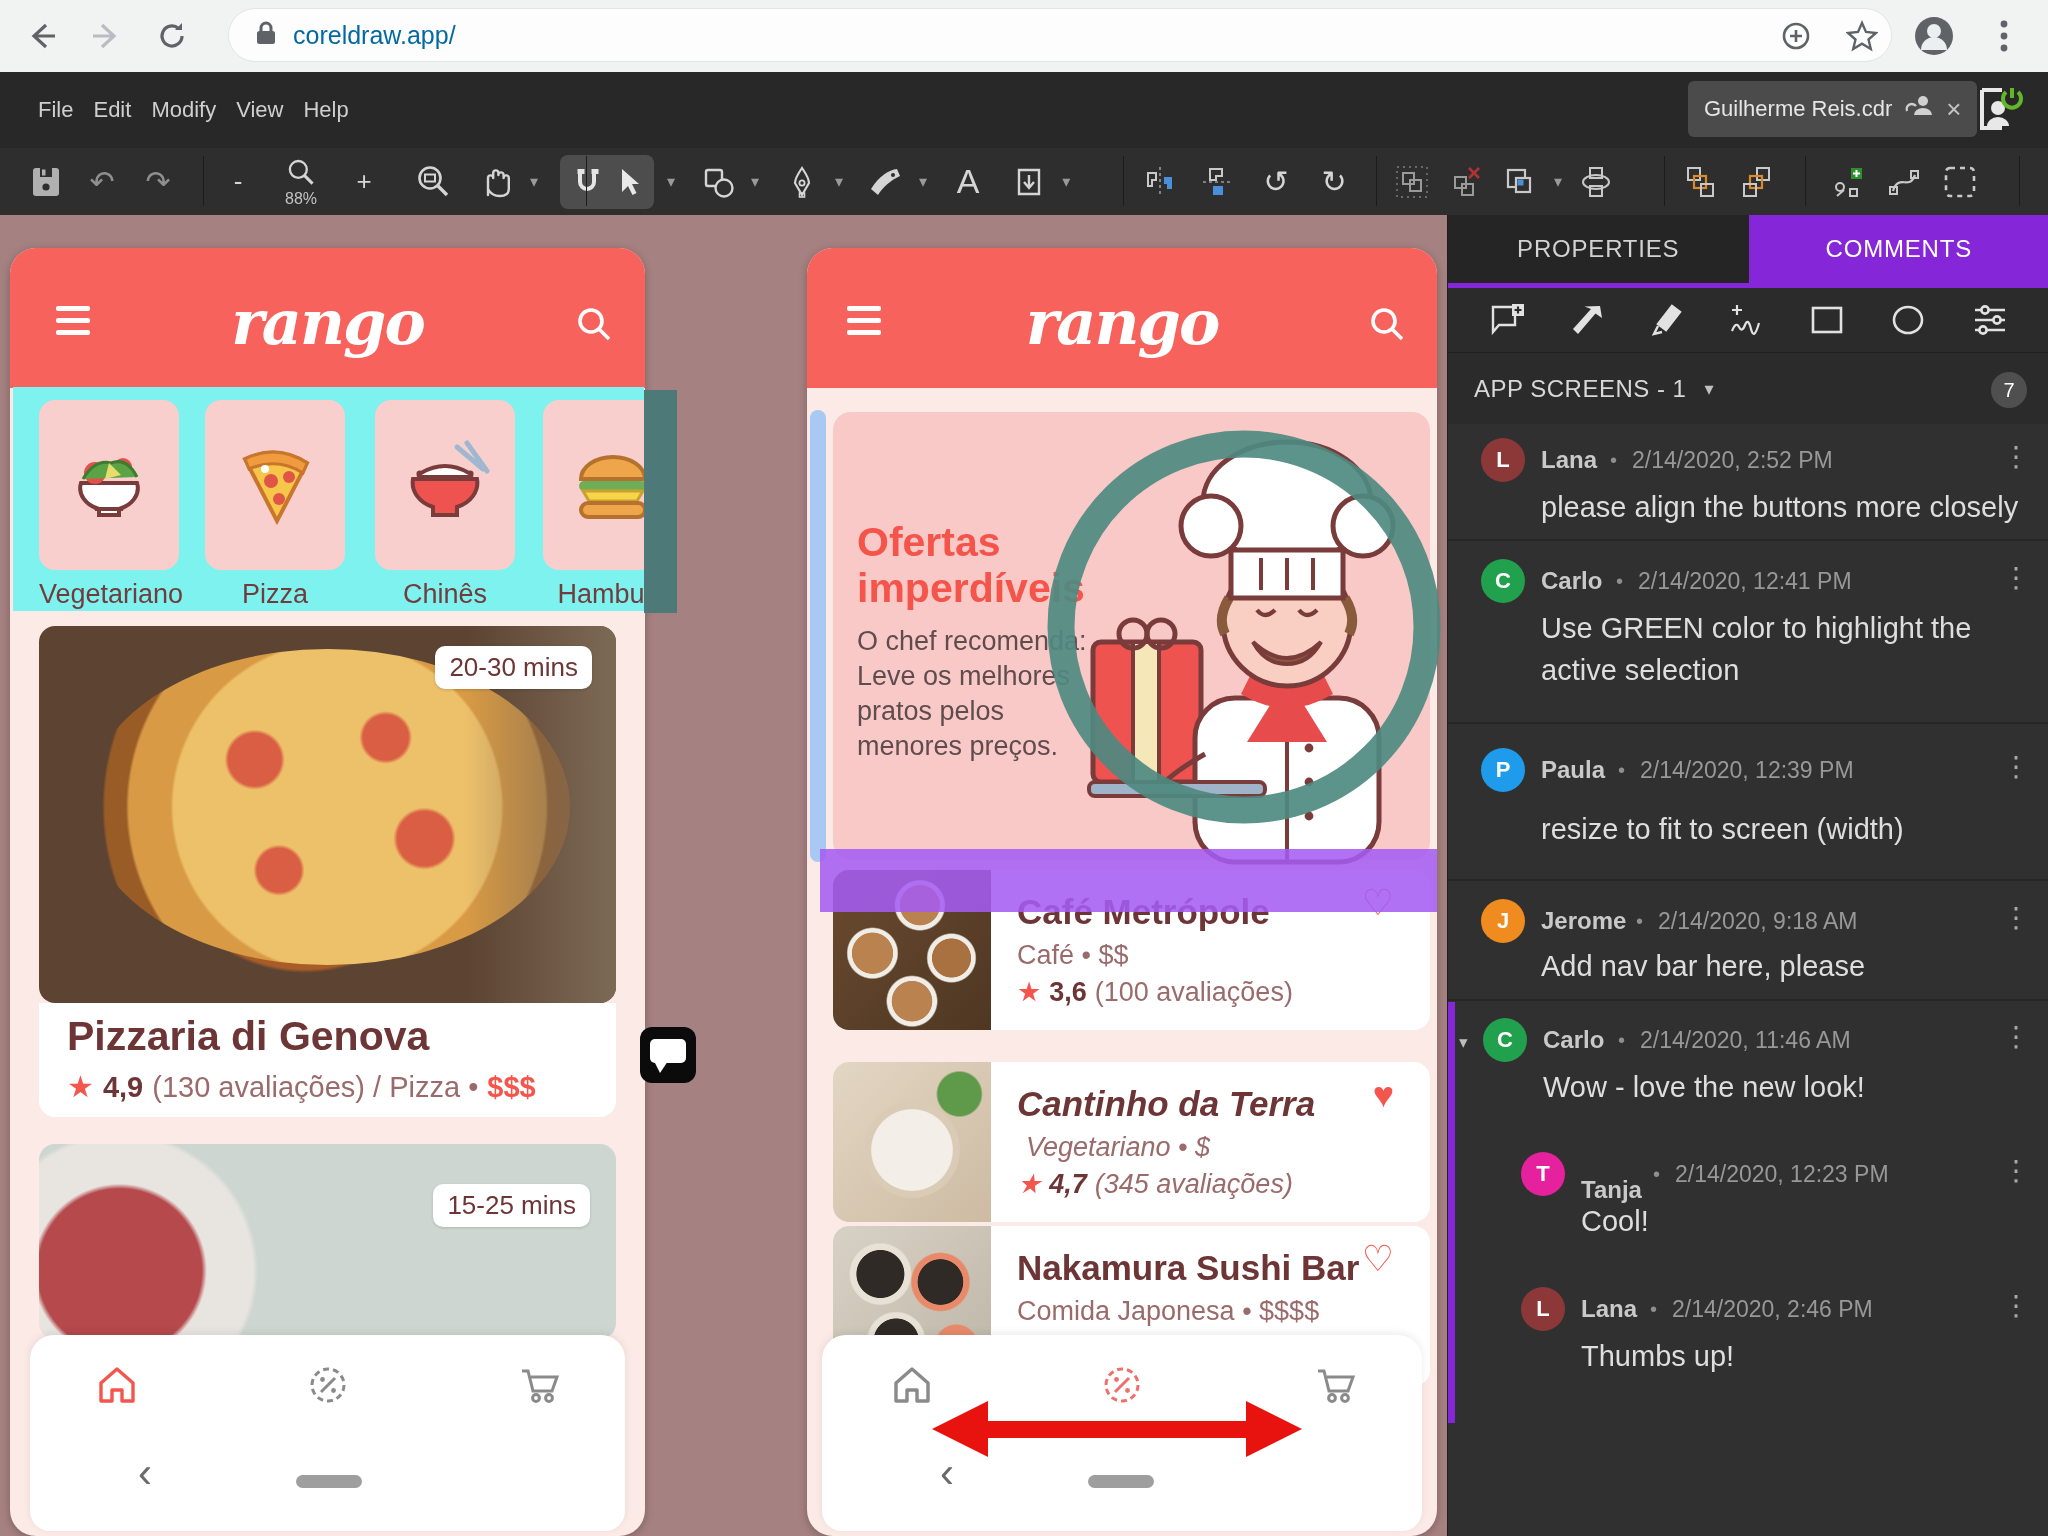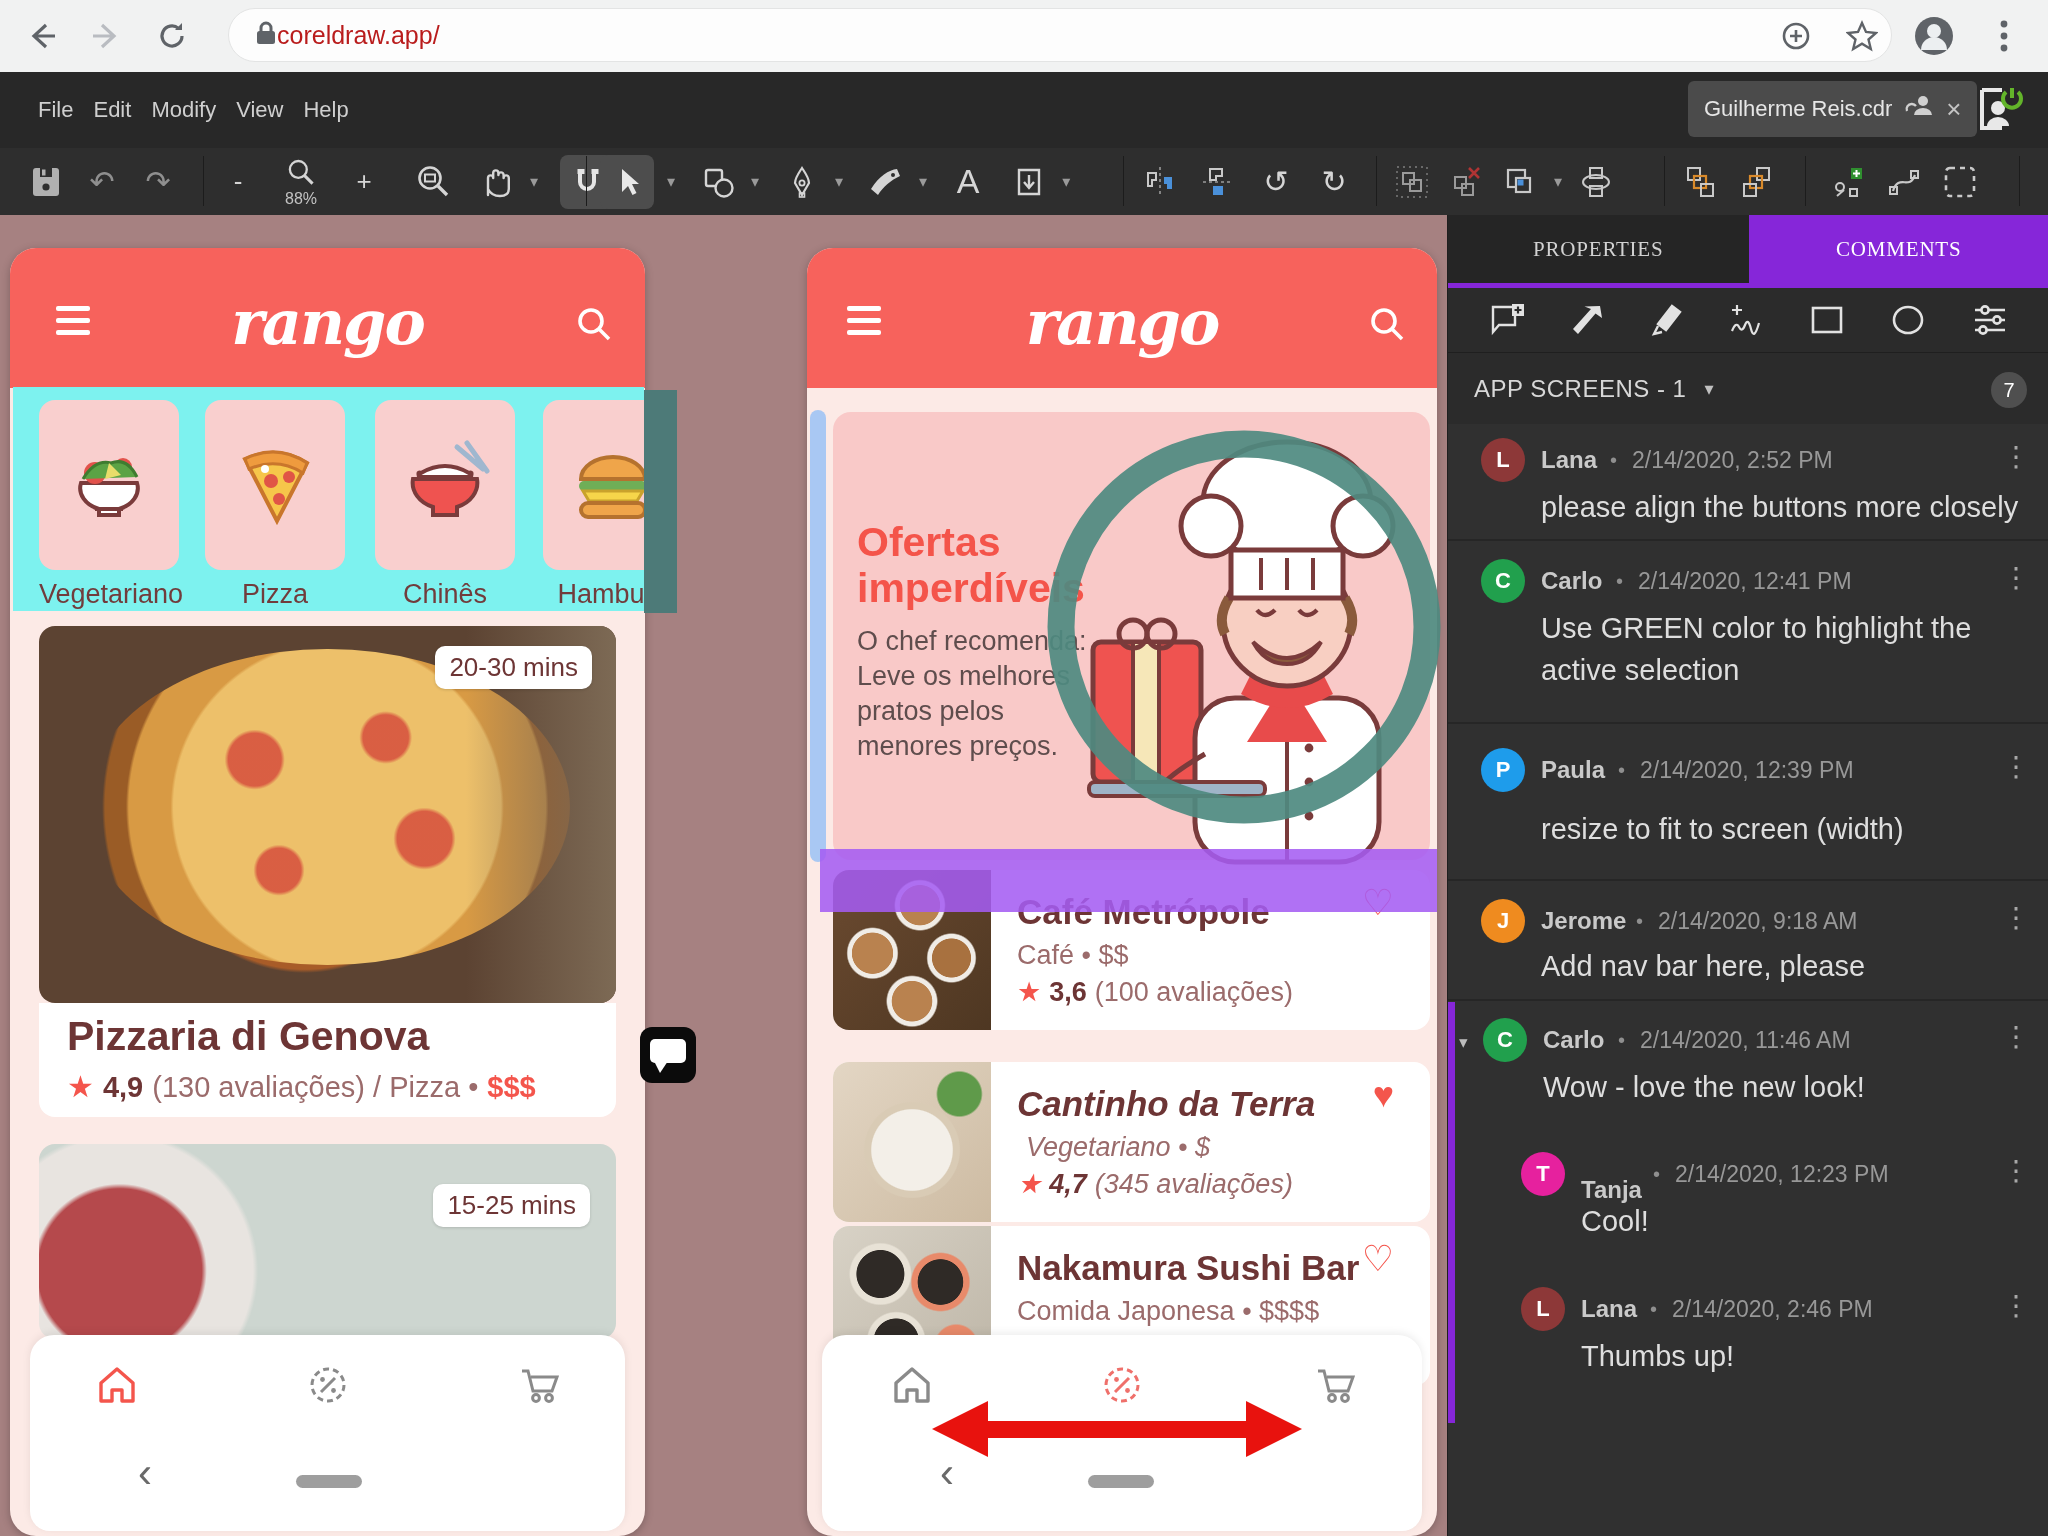--- a/index.html
+++ b/index.html
@@ -4,21 +4,21 @@
 <style>
   html,body{margin:0;padding:0;background:#111;}
   #root{position:relative;width:2048px;height:1536px;overflow:hidden;
         font-family:"Liberation Sans",sans-serif;-webkit-font-smoothing:antialiased;}
   .abs{position:absolute;}
   
   #chrome{left:0;top:0;width:2048px;height:72px;background:#f1f2f2;border-bottom:1px solid #d8d9d9;}
   .nav-ico{top:14px;width:44px;height:44px;display:flex;align-items:center;justify-content:center;}
   #urlbar{left:228px;top:8px;width:1664px;height:54px;background:#fdfdfd;border-radius:27px;
           display:flex;align-items:center;padding-left:26px;box-sizing:border-box;border:1px solid #e3e4e4;}
-  #urlbar .url{font-size:25px;color:#b91c1c;}
+  #urlbar .url{font-size:25px;color:#0369a1;margin-left:16px;}
   
   #menubar{left:0;top:72px;width:2048px;height:76px;background:#282828;border-bottom:1px solid #3a3a3a;}
   .menu-item{color:#cfcfcf;font-size:22px;line-height:76px;}
   #menus{position:absolute;left:38px;top:0;display:flex;gap:20px;}
   #doctab{left:1688px;top:9px;height:56px;background:#4b4b4b;border-radius:6px;display:flex;
           align-items:center;padding:0 16px;gap:12px;color:#e6e6e6;font-size:22px;}
   #toolbar{left:0;top:148px;width:2048px;height:67px;background:#2e2e2e;border-bottom:1px solid #191919;}
   .tb-div{position:absolute;top:8px;width:1px;height:50px;background:#1c1c1c;}
   .tgroup{position:absolute;top:0;height:67px;display:flex;align-items:center;gap:16px;}
   .tico{width:40px;height:40px;display:flex;align-items:center;justify-content:center;color:#d5d5d5;}
@@ -48,21 +48,21 @@
   .chev{position:absolute;color:#6a6a6a;font-size:42px;line-height:20px;}
   .heart{position:absolute;font-size:36px;color:#f4554c;}
   .rest-card{position:absolute;left:833px;width:597px;height:160px;background:#fff;border-radius:16px;}
   .rest-card .rphoto{position:absolute;left:0;top:0;width:158px;height:160px;border-radius:16px 0 0 16px;}
   .cat-card{position:absolute;top:13px;width:140px;height:170px;background:#f9cfce;border-radius:16px;
             display:flex;align-items:center;justify-content:center;}
   .cat-label{position:absolute;top:192px;width:140px;text-align:center;color:#713c3c;font-size:27px;}
   
   #panel{left:1447px;top:215px;width:601px;height:1321px;background:#303030;border-left:1px solid #1f1f1f;}
   #tabs{position:absolute;left:0;top:0;width:601px;height:68px;display:flex;}
-  .tab{flex:1;display:flex;align-items:center;justify-content:center;font-size:21px;letter-spacing:.8px;font-family:Liberation Serif, serif;}
+  .tab{flex:1;display:flex;align-items:center;justify-content:center;font-size:24px;letter-spacing:.8px;}
   #tab-props{background:#252525;color:#d2d2d2;}
   #tab-comments{background:#8626d9;color:#ffffff;}
   #tabline{position:absolute;left:0;top:68px;width:601px;height:5px;background:#8626d9;}
   #ctools{position:absolute;left:0;top:73px;width:601px;height:64px;background:#2b2b2b;
           display:flex;align-items:center;justify-content:space-between;padding:0 40px;box-sizing:border-box;}
   #ctools svg{display:block;}
   #sectionrow{position:absolute;left:0;top:137px;width:601px;height:72px;background:#2b2b2b;
               border-top:1px solid #1f1f1f;display:flex;align-items:center;}
   #sectionrow .lbl{color:#d8d8d8;font-size:24px;margin-left:26px;letter-spacing:.5px;}
   #sectionrow .crt{color:#c0c0c0;font-size:18px;margin-left:18px;}

